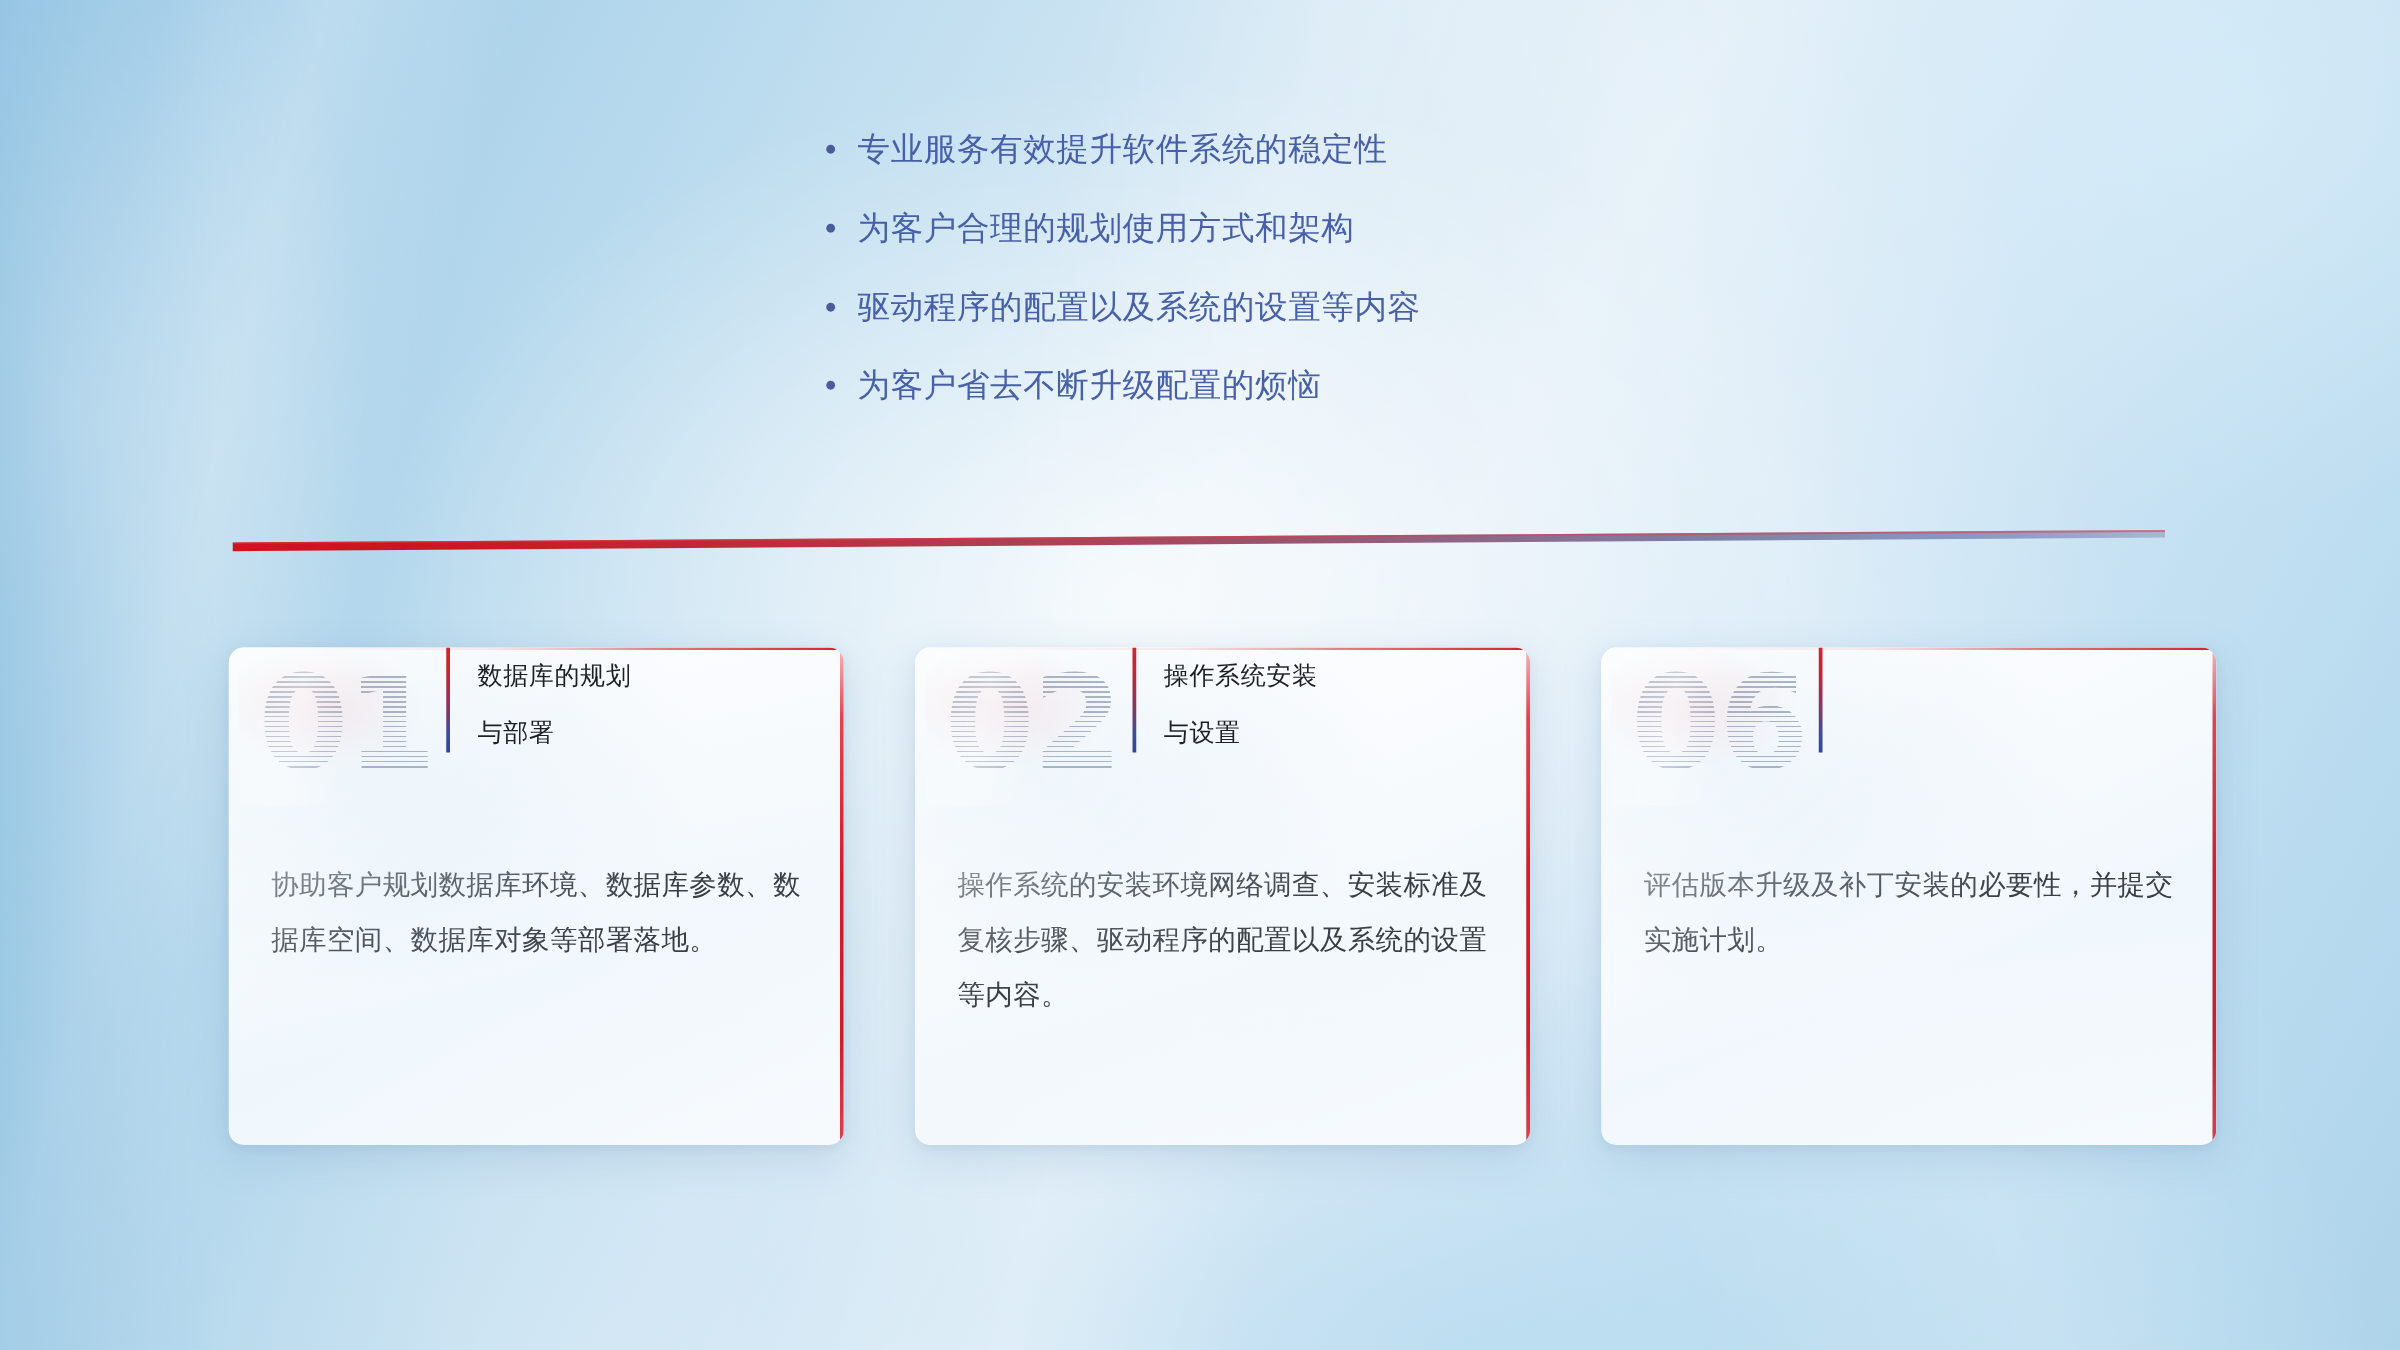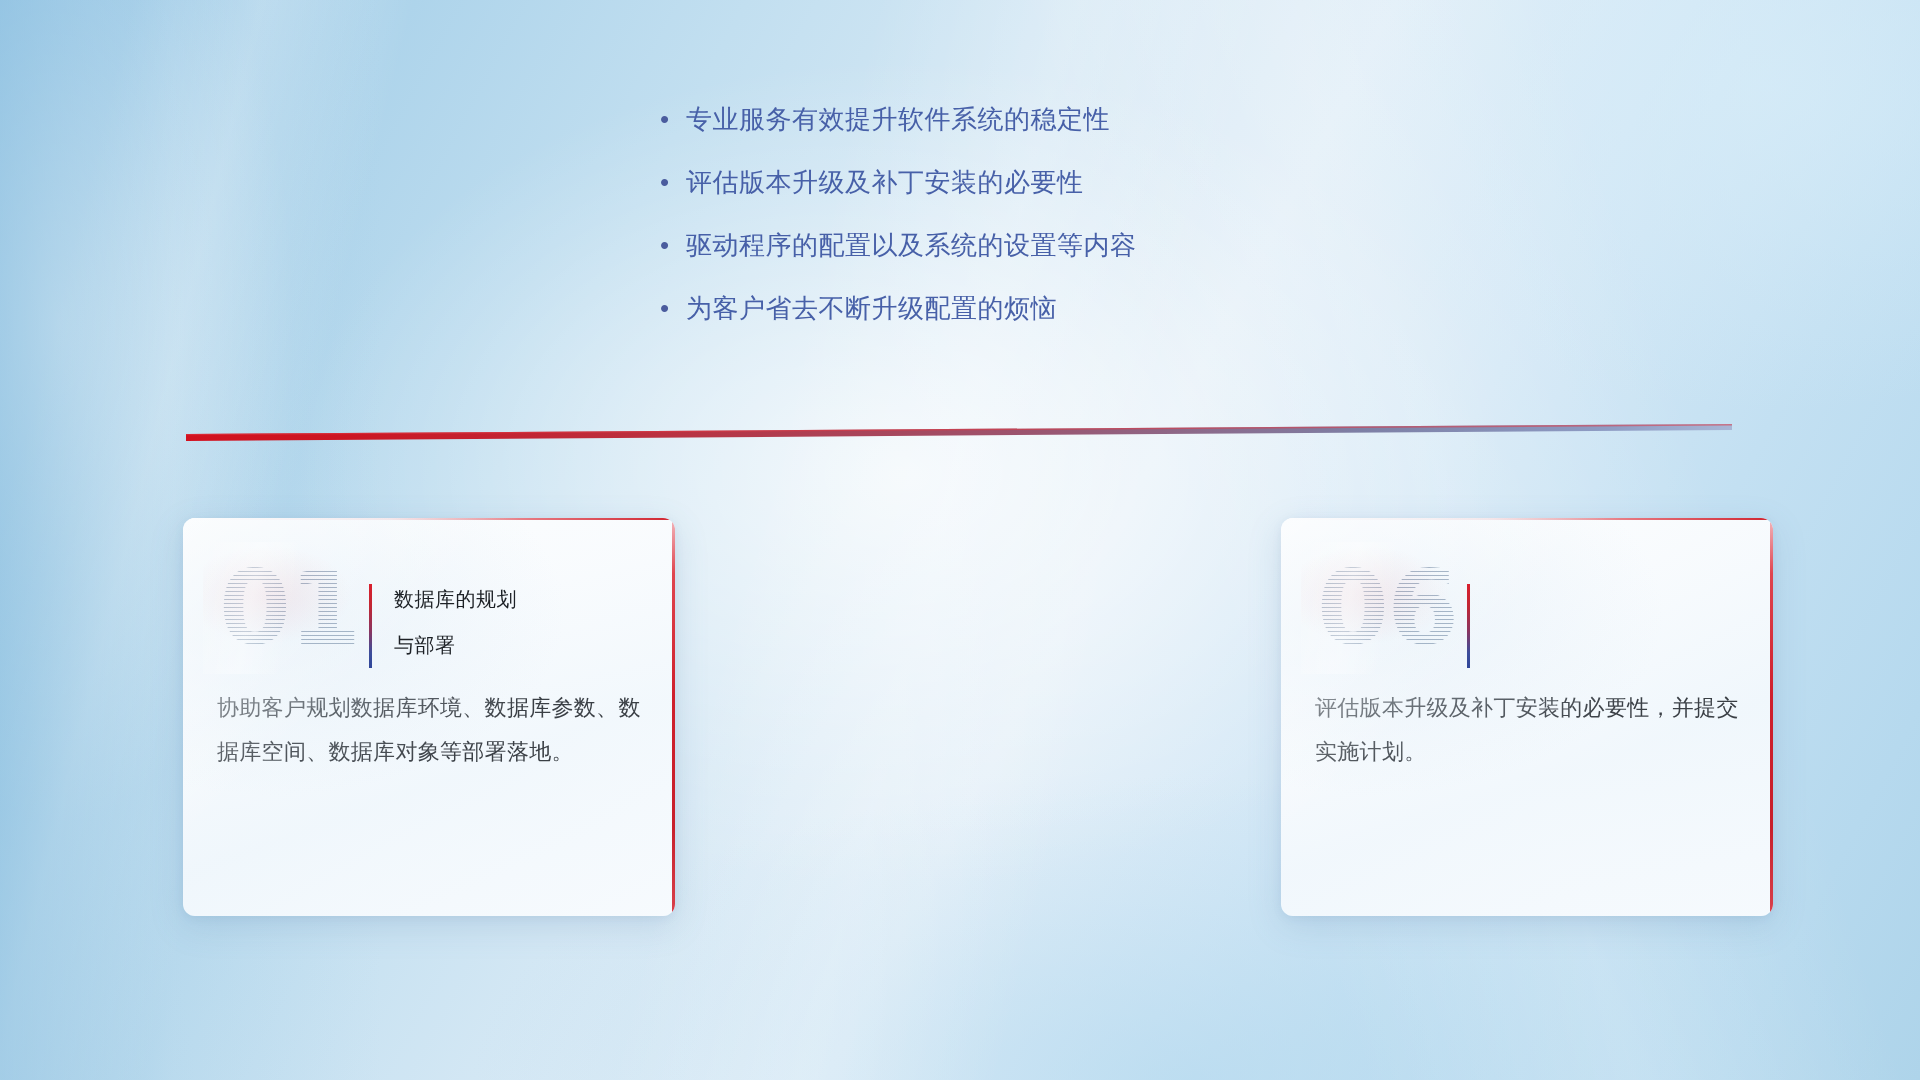--- a/index.html
+++ b/index.html
@@ -197,22 +197,22 @@
       rgba(255,255,255,0.9) 0%,
       rgba(240,200,205,0.55) 42%,
       rgba(226,90,100,0.85) 72%,
       #d0242f 100%);
   }
 
   .card-head {
     position: relative;
     height: 150px;
     display: flex;
-    align-items: flex-end;
-    padding-left: 30px;
+    align-items: flex-start;
+    padding-left: 18px;
   }
 
   
   .ghost-num {
     position: relative;
     width: 152px;
     flex: 0 0 152px;
     height: 120px;
     font-size: 104px;
     font-weight: 700;
@@ -310,21 +310,21 @@
 
   <div class="bullets">
 
     <div class="bullet-row">
       <span class="bullet-dot">•</span>
       <span class="bullet-text">专业服务有效提升软件系统的稳定性</span>
     </div>
 
     <div class="bullet-row">
       <span class="bullet-dot">•</span>
-      <span class="bullet-text">评估版本升级及补丁安装的必要性</span>
+      <span class="bullet-text">为客户合理的规划使用方式和架构</span>
     </div>
 
     <div class="bullet-row">
       <span class="bullet-dot">•</span>
       <span class="bullet-text">驱动程序的配置以及系统的设置等内容</span>
     </div>
 
     <div class="bullet-row">
       <span class="bullet-dot">•</span>
       <span class="bullet-text">为客户省去不断升级配置的烦恼</span>
@@ -360,20 +360,34 @@
         <div class="ghost-num">01</div>
         <div class="title-bar"></div>
         <div class="card-title">
           <div>数据库的规划</div>
           <div>与部署</div>
         </div>
       </div>
       <div class="card-body">协助客户规划数据库环境、数据库参数、数据库空间、数据库对象等部署落地。</div>
     </div>
 
+    <div class="card">
+      <div class="card-topline"></div>
+      <div class="card-accent"></div>
+      <div class="card-sheen"></div>
+      <div class="card-head">
+        <div class="ghost-num">02</div>
+        <div class="title-bar"></div>
+        <div class="card-title">
+          <div>操作系统安装</div>
+          <div>与设置</div>
+        </div>
+      </div>
+      <div class="card-body">操作系统的安装环境网络调查、安装标准及复核步骤、驱动程序的配置以及系统的设置等内容。</div>
+    </div>
 
     <div class="card">
       <div class="card-topline"></div>
       <div class="card-accent"></div>
       <div class="card-sheen"></div>
       <div class="card-head">
         <div class="ghost-num">06</div>
         <div class="title-bar"></div>
       </div>
       <div class="card-body">评估版本升级及补丁安装的必要性，并提交实施计划。</div>

